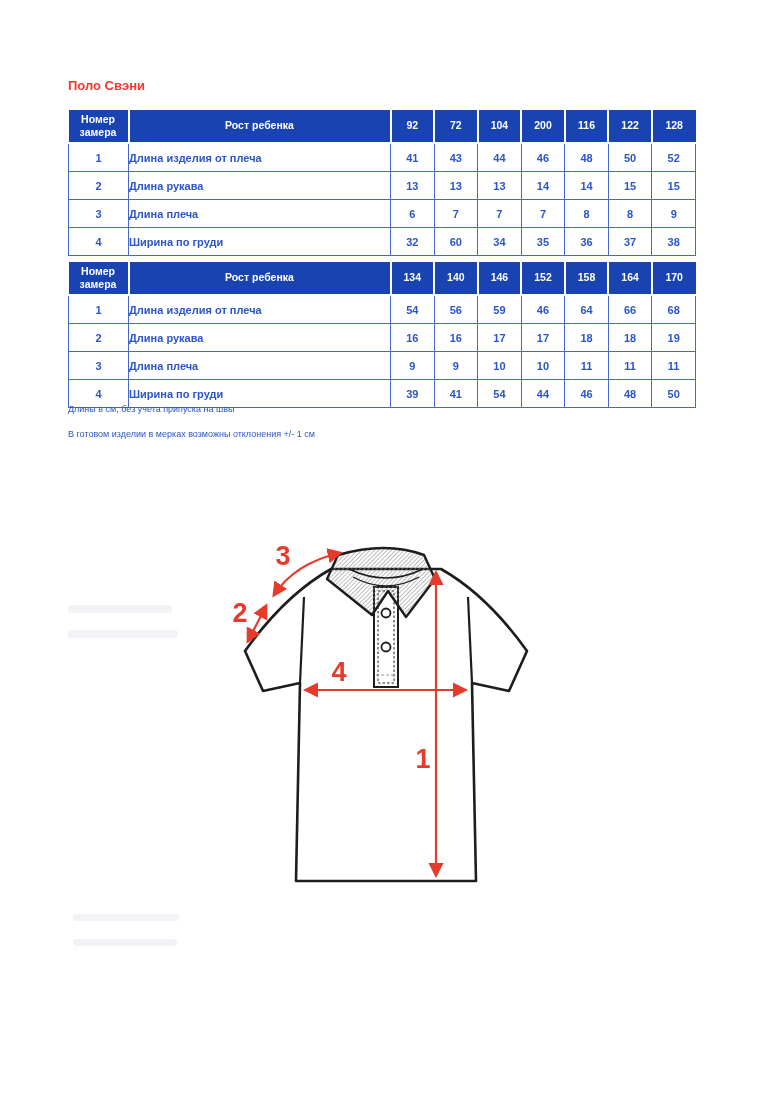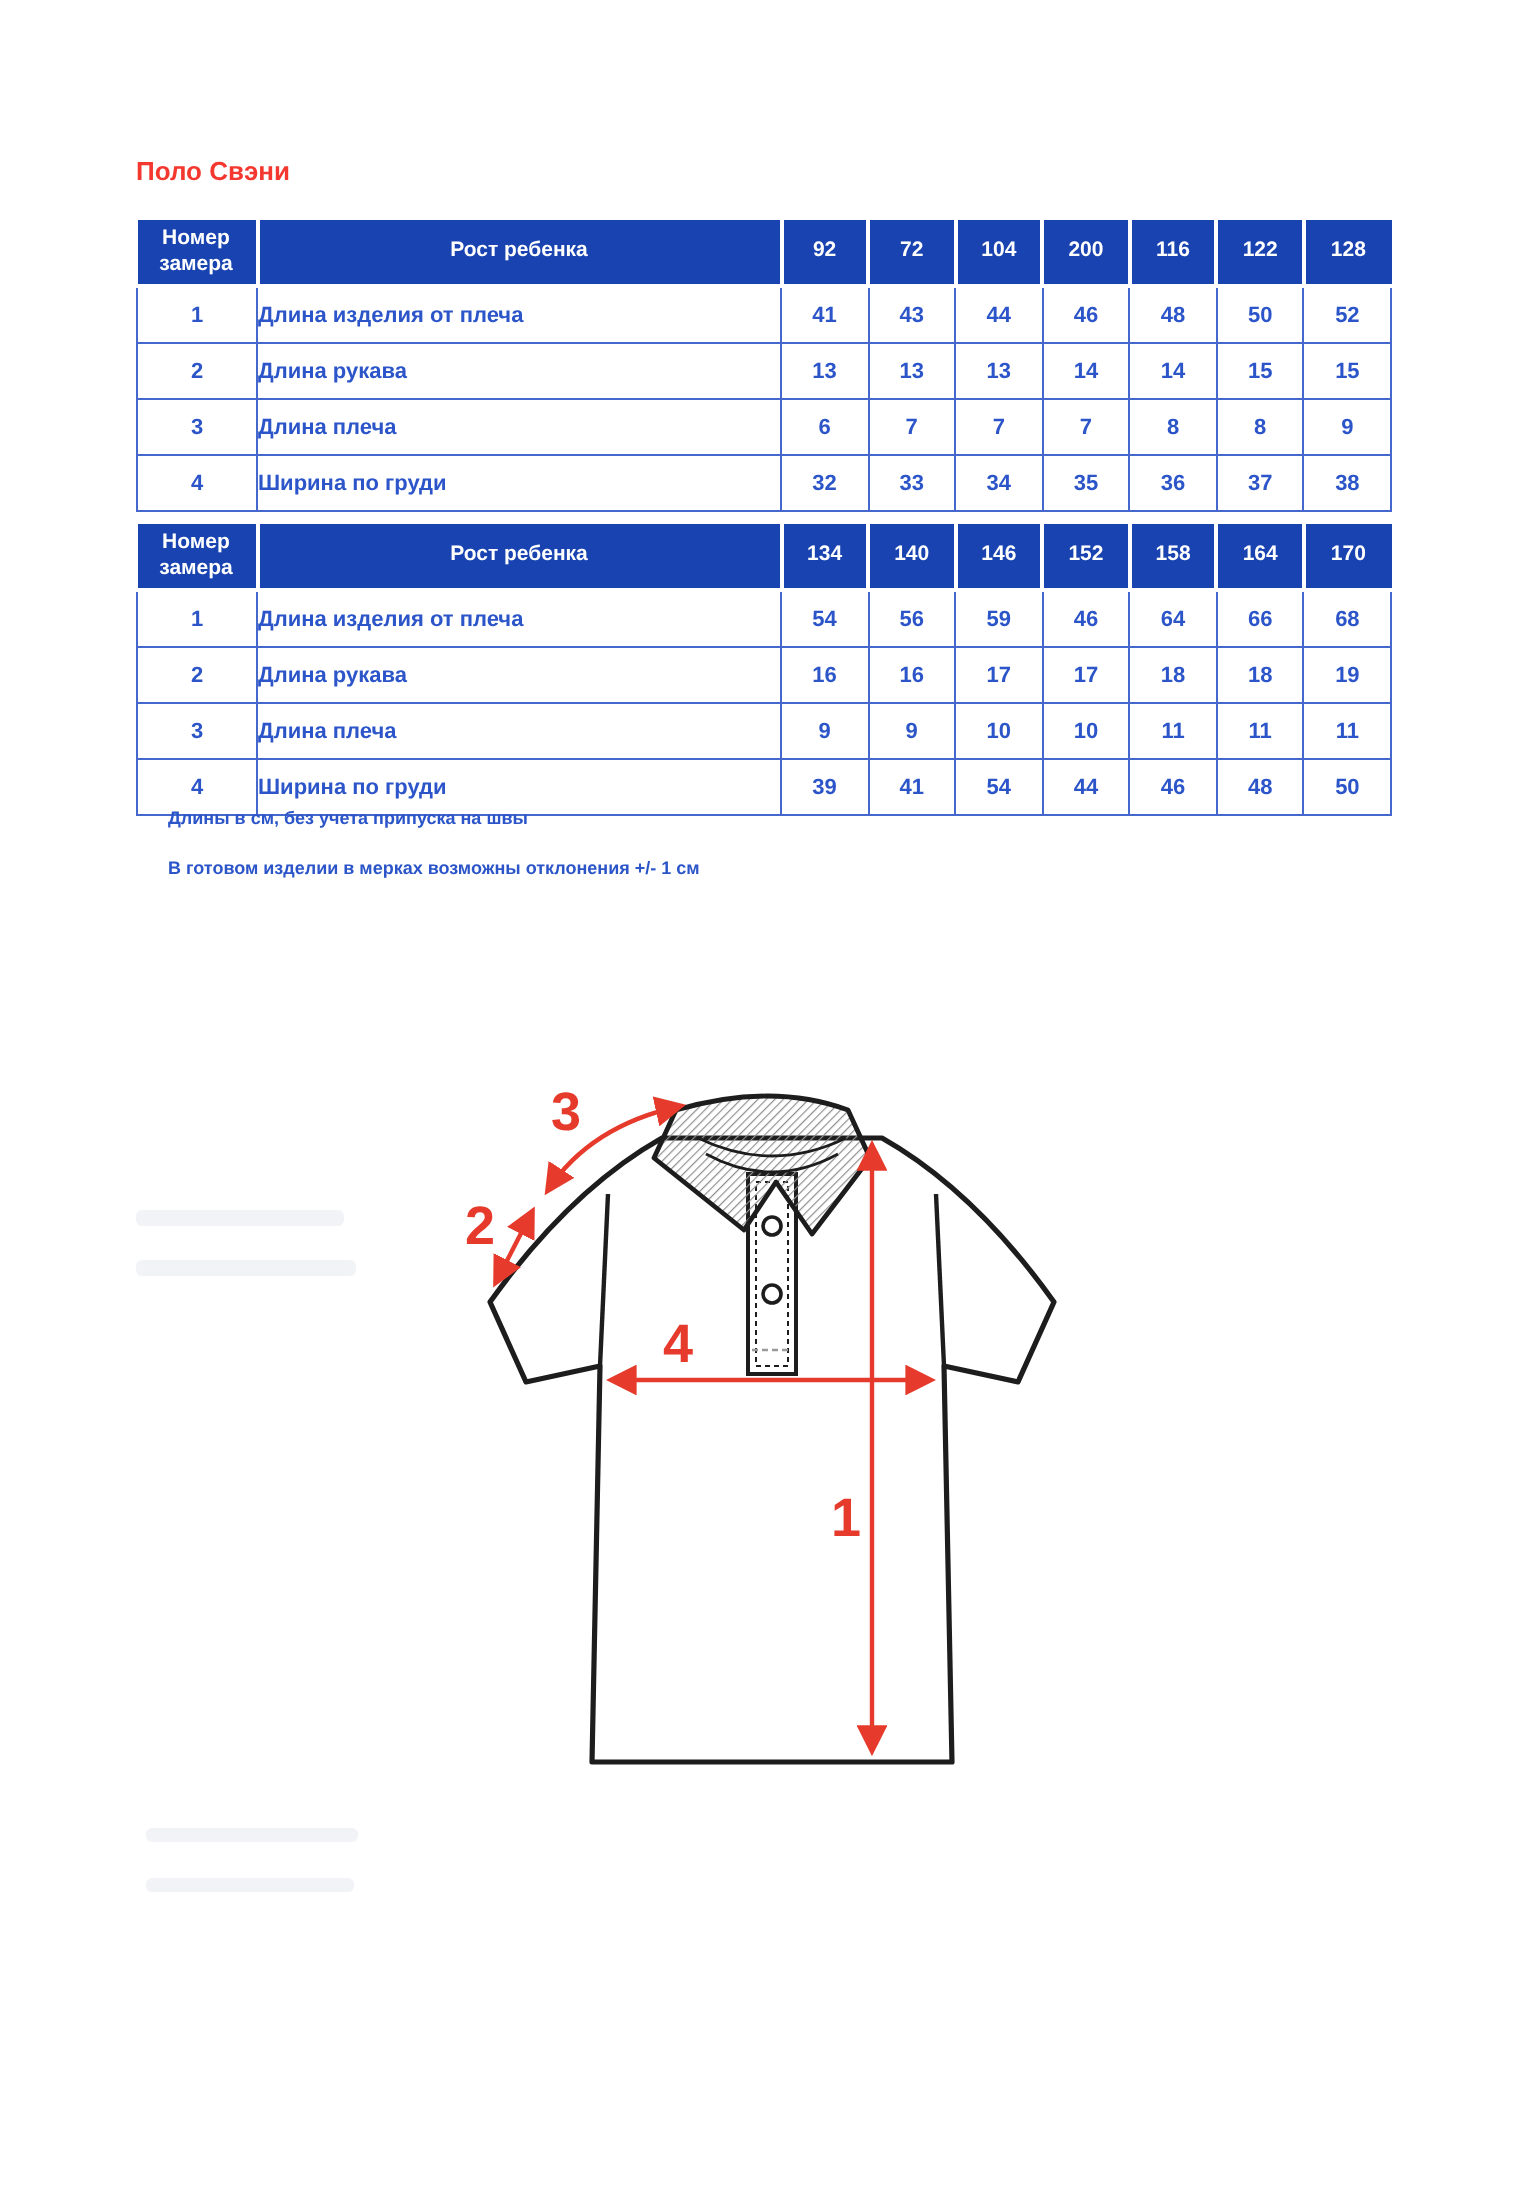--- a/index.html
+++ b/index.html
@@ -11,21 +11,21 @@
   #table1{top:110px;} #table2{top:262px;}
   table.sizetable{border-collapse:collapse;table-layout:fixed;width:628px;}
   table.sizetable th{background:#1843b0;color:#ffffff;font-size:10.5px;font-weight:bold;
       height:32px;text-align:center;vertical-align:middle;padding:0 3px;
       border-left:2px solid #ffffff;border-bottom:2px solid #ffffff;line-height:1.25;}
   table.sizetable th:first-child{border-left:none;}
   table.sizetable td{border:1px solid #4468cc;color:#2b55c8;font-size:11px;font-weight:bold;
       height:27px;text-align:center;vertical-align:middle;padding:0;}
   table.sizetable td.lbl{text-align:left;padding-left:0;}
 
-  .note{position:absolute;left:84px;font-size:9px;font-weight:bold;color:#2b55c8;}
+  .note{position:absolute;left:68px;font-size:9px;font-weight:normal;color:#2b55c8;}
   #note1{top:404px;} #note2{top:429px;}
 
   .ghost{position:absolute;background:#f2f3f6;border-radius:3px;}
   #g1{left:68px;top:605px;width:104px;height:8px;}
   #g2{left:68px;top:630px;width:110px;height:8px;}
   #g3{left:73px;top:914px;width:106px;height:7px;}
   #g4{left:73px;top:939px;width:104px;height:7px;}
 
   #diagram{position:absolute;left:225px;top:525px;width:310px;height:380px;}
   .num-label{font-family:"Liberation Sans",sans-serif;font-size:27px;font-weight:bold;fill:#e63b2c;}
@@ -94,21 +94,21 @@
           <td>7</td>
           <td>7</td>
           <td>8</td>
           <td>8</td>
           <td>9</td>
         </tr>
         <tr>
           <td>4</td>
           <td class="lbl">Ширина по груди</td>
           <td>32</td>
-          <td>33</td>
+          <td>60</td>
           <td>34</td>
           <td>35</td>
           <td>36</td>
           <td>37</td>
           <td>38</td>
         </tr>
       </tbody>
     </table>
   </div>
 

